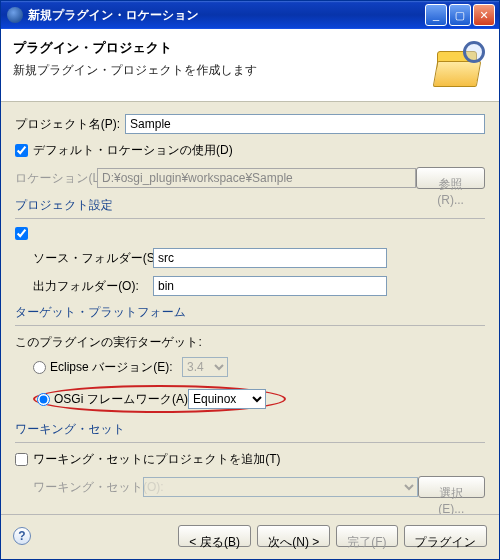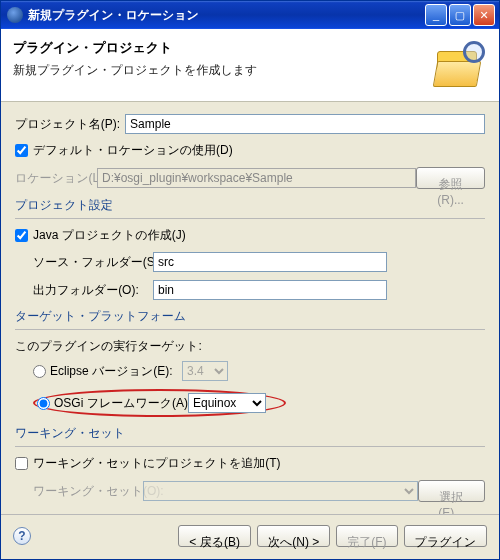--- a/index.html
+++ b/index.html
@@ -85,21 +85,20 @@
     <input type="text" class="disabled loc-input" disabled="" value="D:¥osgi_plugin¥workspace¥Sample" style="">
     <div style="flex:1"></div>
     <button class="btn disabled" disabled="">参照(R)...</button>
   </div>
 
   <div class="groupset">
     <div class="group-title">プロジェクト設定</div>
     <div class="group-line"></div>
     <div class="row">
       <input type="checkbox" class="chk" checked="" style="">
-      <label>Java プロジェクトの作成(J)</label>
     </div>
     <div class="row indent">
       <label class="label-col">ソース・フォルダー(S):</label>
       <input type="text" class="src-input" value="src" style="">
     </div>
     <div class="row indent">
       <label class="label-col">出力フォルダー(O):</label>
       <input type="text" class="src-input" value="bin" style="">
     </div>
   </div>

